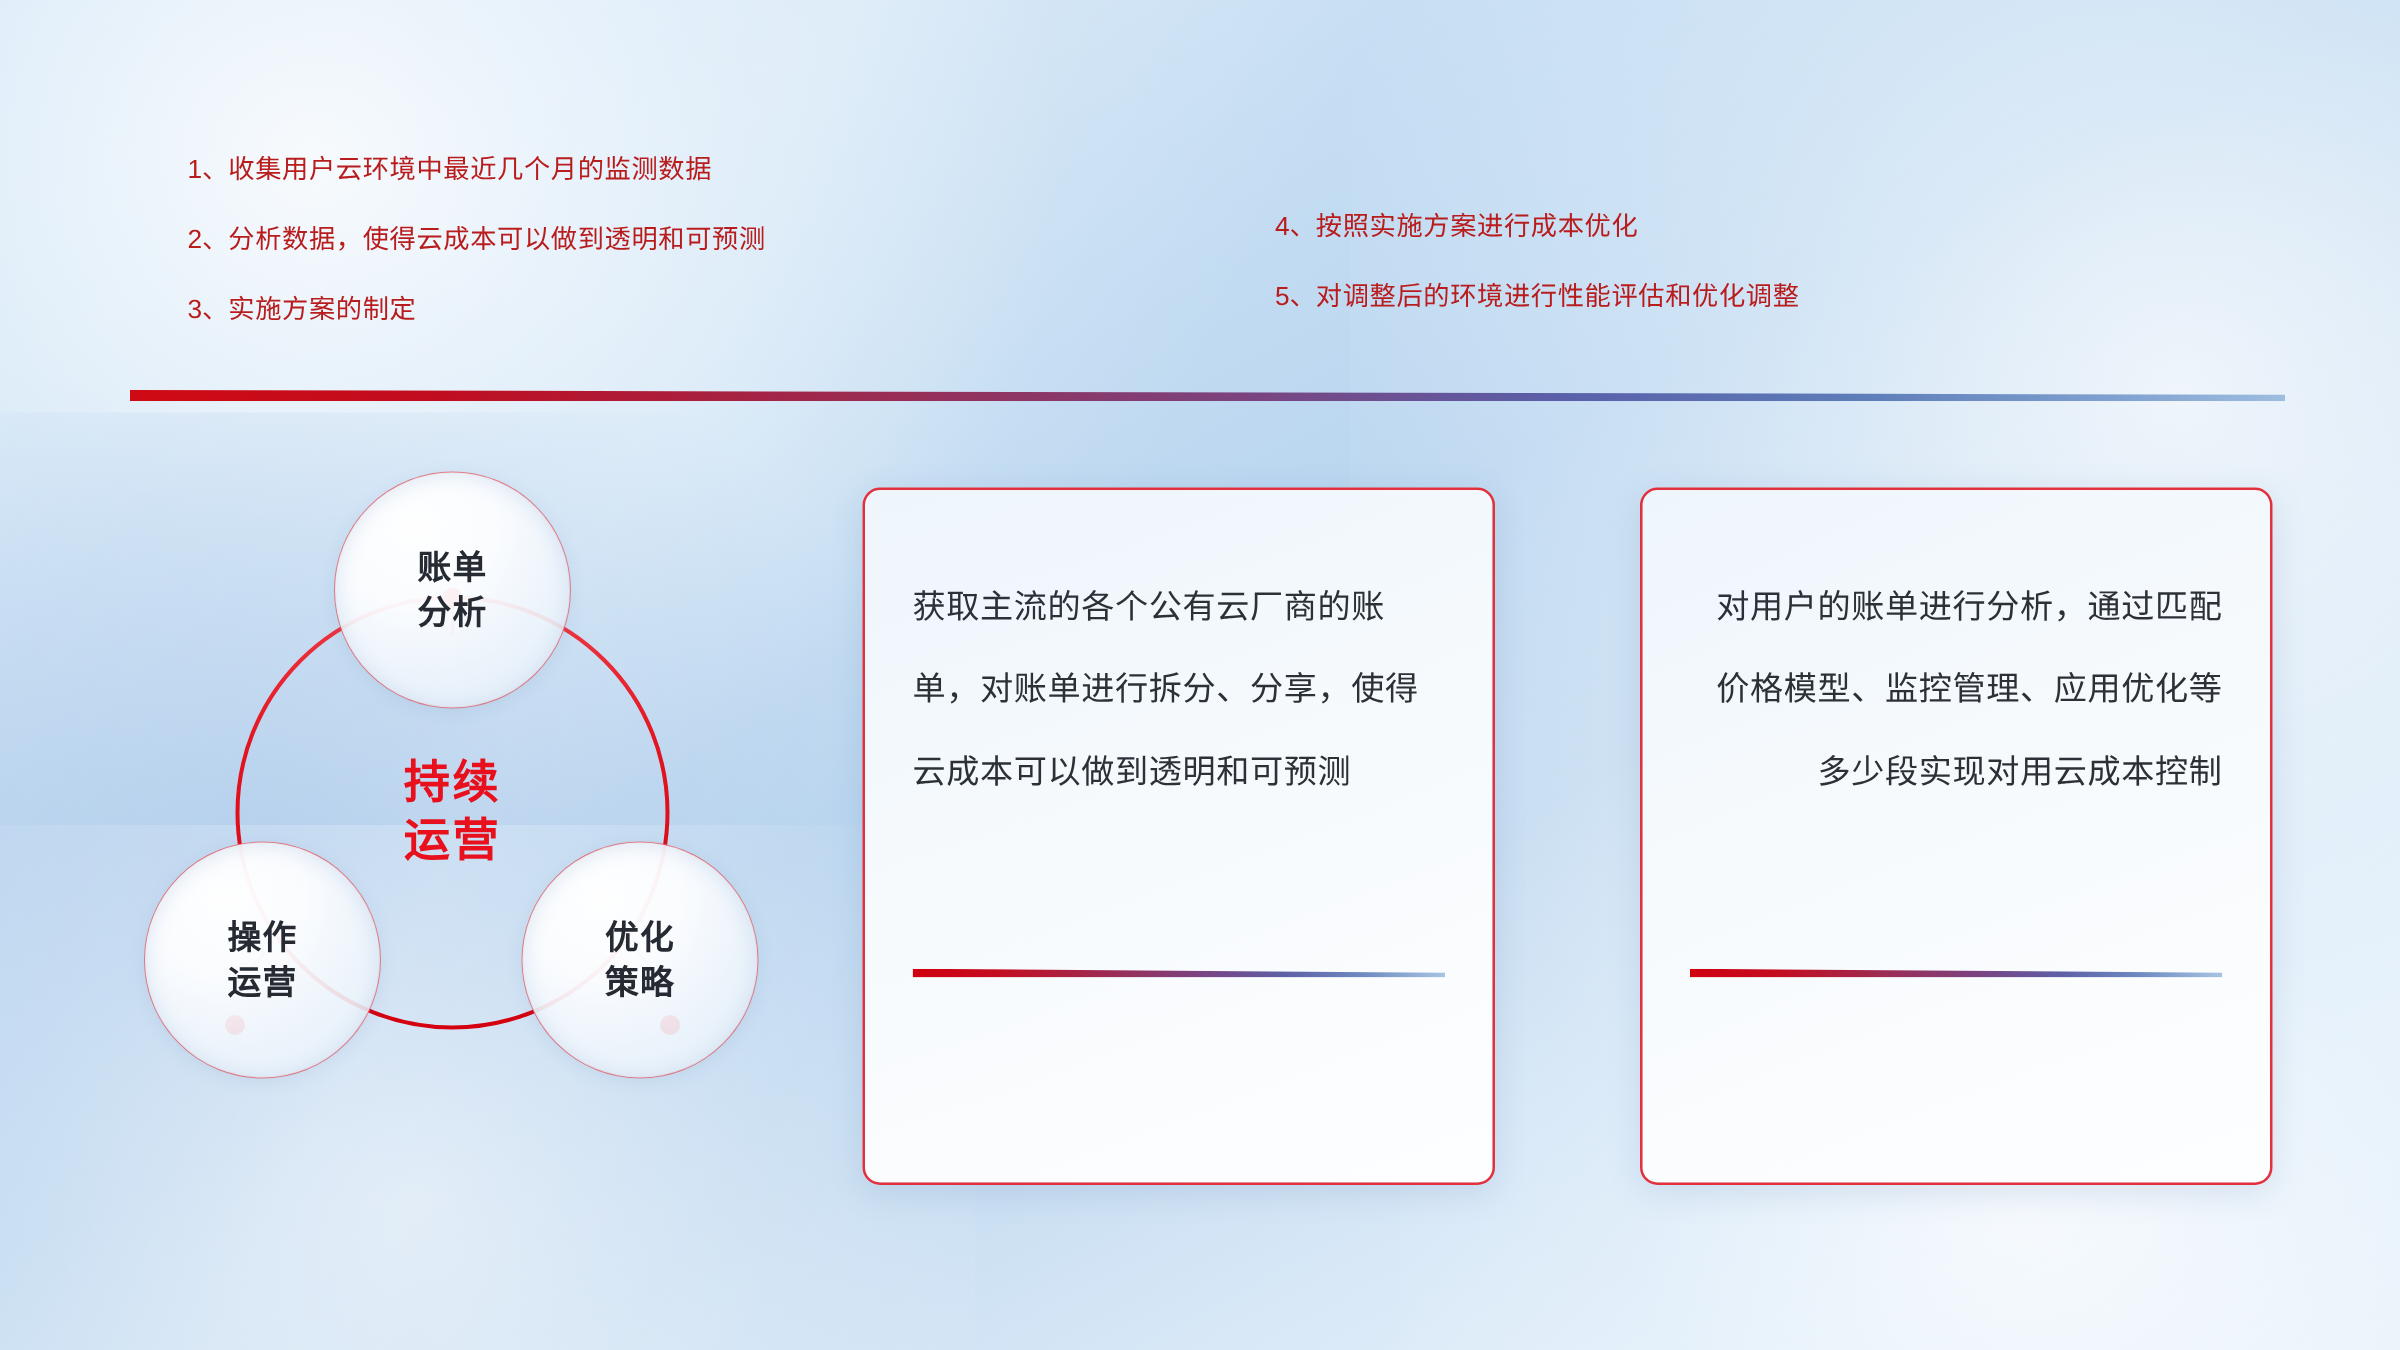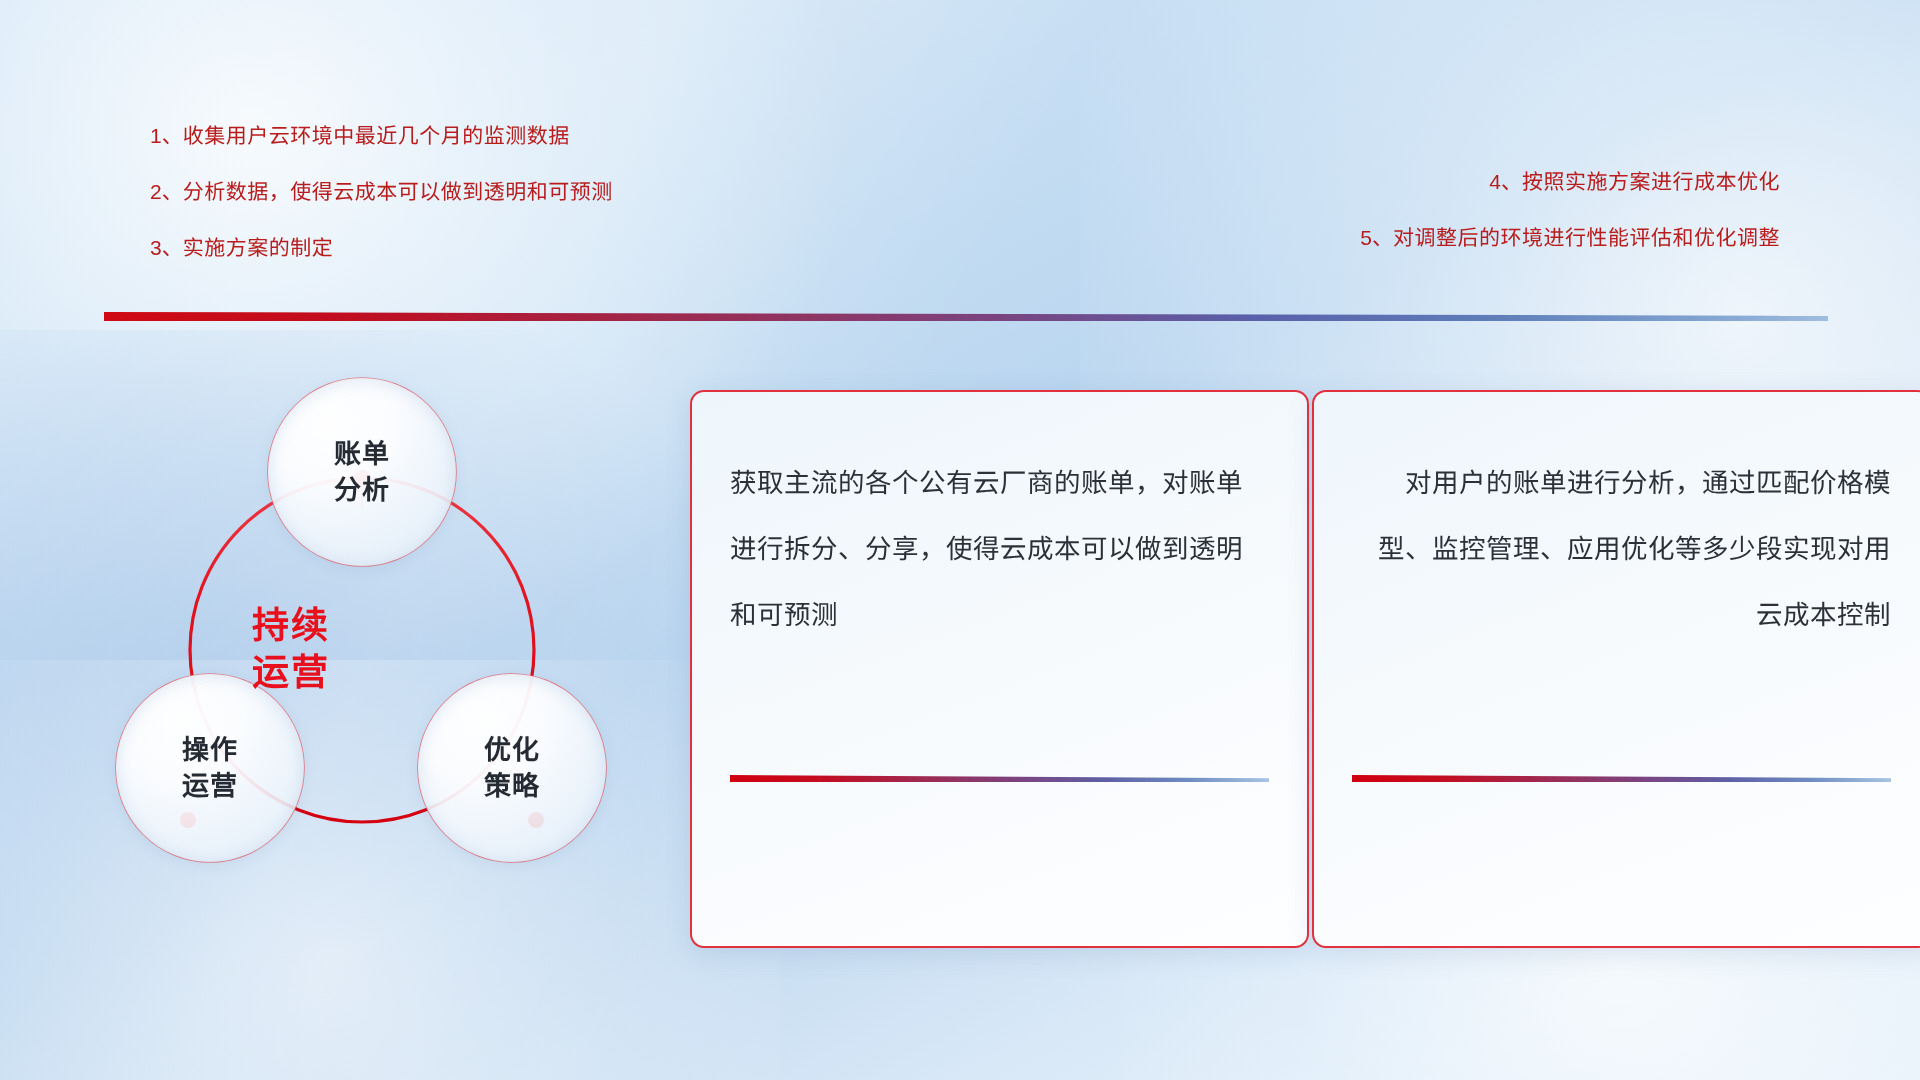--- a/index.html
+++ b/index.html
@@ -39,21 +39,21 @@
     background:radial-gradient(ellipse at 50% 40%,rgba(255,255,255,.55) 0%,rgba(236,245,252,.28) 46%,rgba(214,233,247,0) 80%);
   }
   .bg-sheen {
     position:absolute; left:0; top:0; width:100%; height:100%;
     background:linear-gradient(115deg,rgba(255,255,255,0) 0%,rgba(255,255,255,.22) 28%,rgba(255,255,255,0) 46%);
   }
 
   
   .top-list { position:absolute; left:150px; top:108px; width:1640px; display:flex; }
   .list-col-a { width:870px; }
-  .list-col-b { width:760px; padding-top:46px;text-align:right; }
+  .list-col-b { width:760px; padding-top:46px; }
   .list-item {
     color:#b91c1c;
     font-size:21px;
     line-height:56px;
     letter-spacing:.5px;
     white-space:nowrap;
   }
   .list-num { letter-spacing:0; }
 
   
@@ -76,35 +76,34 @@
       radial-gradient(circle at 34% 24%,rgba(255,255,255,.98) 0%,rgba(252,253,255,.95) 34%,rgba(240,246,252,.90) 62%,rgba(226,238,250,.86) 100%);
     box-shadow:0 2px 16px rgba(110,150,195,.20) inset, 0 3px 14px rgba(90,130,180,.13);
     display:flex; align-items:center; justify-content:center;
     text-align:center;
   }
   .venn-label {
     font-size:27px; font-weight:700; color:#262b33; line-height:1.34;
     letter-spacing:1px;
   }
   .venn-center-label {
-    position:absolute; width:220px; text-align:left;
+    position:absolute; width:220px; text-align:center;
     font-size:37px; font-weight:700; color:#e8101c; line-height:1.28;
     letter-spacing:2px;
   }
 
   
   .card {
-    position:absolute; top:390px; width:619px; height:558px;
+    position:absolute; top:390px; width:506px; height:558px;
     border:2px solid #e2303d;
     border-radius:14px;
     background:
       linear-gradient(160deg,rgba(239,246,252,.97) 0%,rgba(246,250,253,.98) 40%,rgba(250,252,254,.99) 70%,rgba(253,254,255,1) 100%);
     box-shadow:0 6px 26px rgba(80,120,170,.16);
     overflow:hidden;
-    font-family:Liberation Mono, monospace;
   }
   .card-inner { position:absolute; inset:0; padding:60px 38px 0 38px; }
   .card-body {
     font-size:26.5px; line-height:66px; color:#2c3138;
     letter-spacing:.5px;
   }
   .card-div {
     position:absolute; left:38px; right:38px; height:7px;
     bottom:164px;
   }

